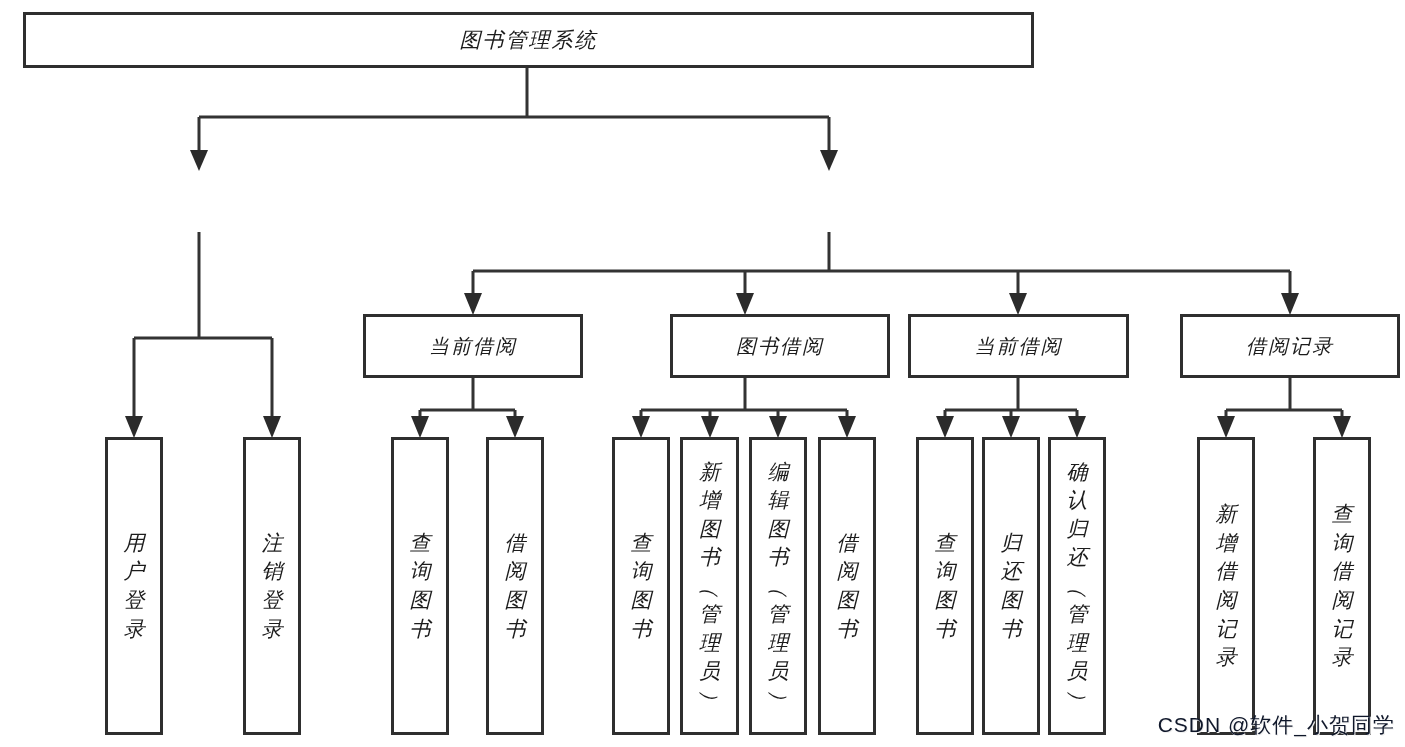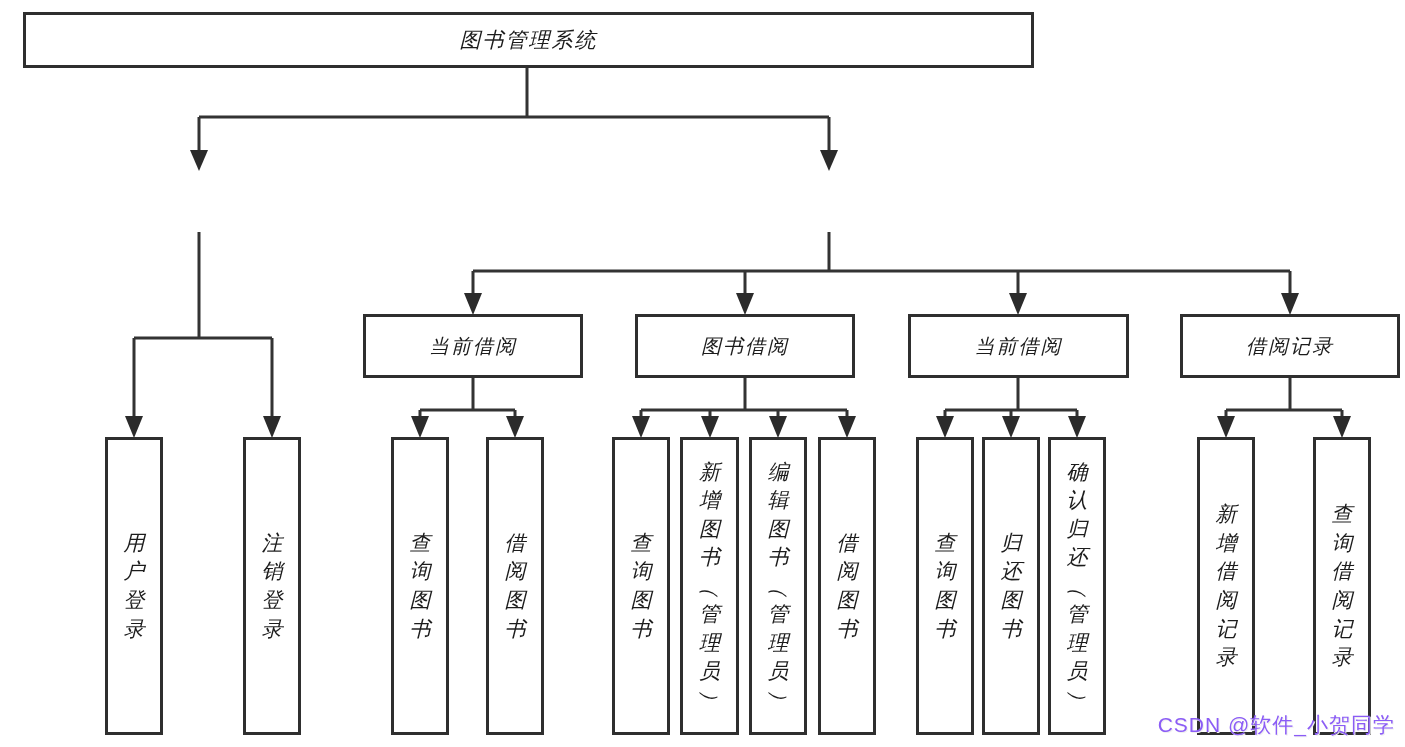--- a/index.html
+++ b/index.html
@@ -14,21 +14,21 @@
     text-align:center;
     font-style:italic;
   }
   .h-node{font-size:20px;letter-spacing:2px;}
   .root-node{font-size:21px;letter-spacing:2px;}
   .v-node{flex-direction:column;font-size:21px;letter-spacing:0;}
   .v-node .vchar{display:block;line-height:1.36;}
   .v-node .vpunct{transform:rotate(90deg);}
   .watermark{
     position:absolute;right:10px;bottom:8px;z-index:3;
-    font-size:21px;color:#8b5cf6;letter-spacing:1px;
+    font-size:21px;color:#0f172a;letter-spacing:1px;
     text-shadow:1px 1px 0 #efefef;
   }
 </style>
 </head>
 <body>
 
 <div class="canvas">
 
   <svg class="wires" width="1405" height="747" viewBox="0 0 1405 747">
     <g stroke="#333333" stroke-width="3" fill="none">
@@ -67,21 +67,21 @@
       <polygon points="1068,416 1086,416 1077,438"></polygon>
       <polygon points="1217,416 1235,416 1226,438"></polygon>
       <polygon points="1333,416 1351,416 1342,438"></polygon>
     </g>
   </svg>
 
   <div class="node root-node" style="left:23px;top:12px;width:1011px;height:56px">图书管理系统</div>
 
 
   <div class="node h-node" style="left:363px;top:314px;width:220px;height:64px">当前借阅</div>
-  <div class="node h-node" style="left:635px;top:314px;width:220px;height:64px">图书借阅</div>
+  <div class="node h-node" style="left:670px;top:314px;width:220px;height:64px">图书借阅</div>
   <div class="node h-node" style="left:908px;top:314px;width:221px;height:64px">当前借阅</div>
   <div class="node h-node" style="left:1180px;top:314px;width:220px;height:64px">借阅记录</div>
 
   <div class="node v-node" style="left:105px;top:437px;width:58px;height:298px">
       <span class="vchar">用</span>
       <span class="vchar">户</span>
       <span class="vchar">登</span>
       <span class="vchar">录</span>
     </div>
   <div class="node v-node" style="left:243px;top:437px;width:58px;height:298px">

